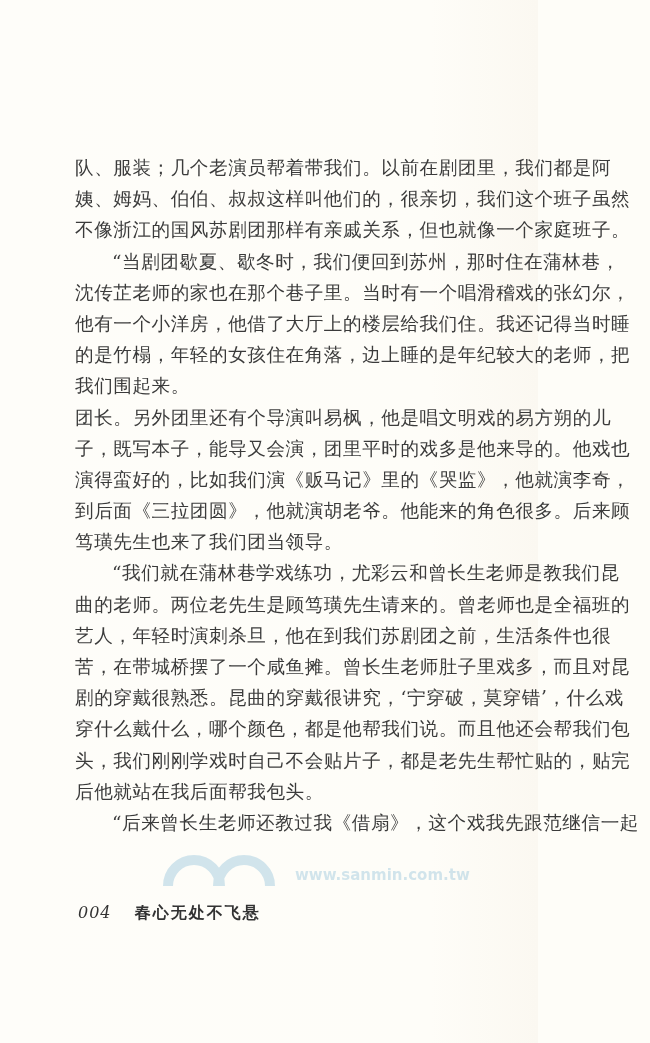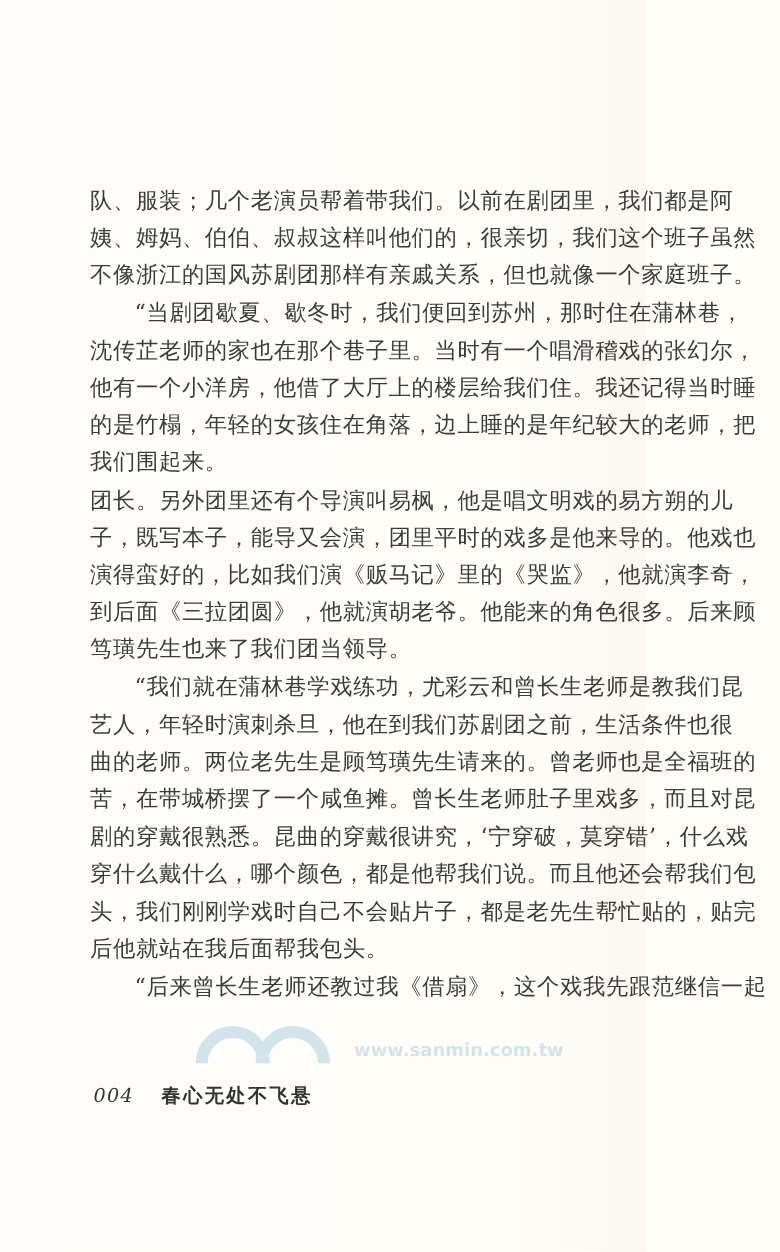--- a/index.html
+++ b/index.html
@@ -97,22 +97,22 @@
     <div class="line">沈传芷老师的家也在那个巷子里。当时有一个唱滑稽戏的张幻尔，</div>
     <div class="line">他有一个小洋房，他借了大厅上的楼层给我们住。我还记得当时睡</div>
     <div class="line">的是竹榻，年轻的女孩住在角落，边上睡的是年纪较大的老师，把</div>
     <div class="line">我们围起来。</div>
     <div class="line">团长。另外团里还有个导演叫易枫，他是唱文明戏的易方朔的儿</div>
     <div class="line">子，既写本子，能导又会演，团里平时的戏多是他来导的。他戏也</div>
     <div class="line">演得蛮好的，比如我们演《贩马记》里的《哭监》，他就演李奇，</div>
     <div class="line">到后面《三拉团圆》，他就演胡老爷。他能来的角色很多。后来顾</div>
     <div class="line">笃璜先生也来了我们团当领导。</div>
     <div class="line indent">“我们就在蒲林巷学戏练功，尤彩云和曾长生老师是教我们昆</div>
+    <div class="line">曲的老师。两位老先生是顾笃璜先生请来的。曾老师也是全福班的</div>
     <div class="line">艺人，年轻时演刺杀旦，他在到我们苏剧团之前，生活条件也很</div>
-    <div class="line">曲的老师。两位老先生是顾笃璜先生请来的。曾老师也是全福班的</div>
     <div class="line">苦，在带城桥摆了一个咸鱼摊。曾长生老师肚子里戏多，而且对昆</div>
     <div class="line">剧的穿戴很熟悉。昆曲的穿戴很讲究，‘宁穿破，莫穿错’，什么戏</div>
     <div class="line">穿什么戴什么，哪个颜色，都是他帮我们说。而且他还会帮我们包</div>
     <div class="line">头，我们刚刚学戏时自己不会贴片子，都是老先生帮忙贴的，贴完</div>
     <div class="line">后他就站在我后面帮我包头。</div>
     <div class="line indent">“后来曾长生老师还教过我《借扇》，这个戏我先跟范继信一起</div>
   </div>
 
   <div class="watermark">
     <svg width="120" height="70" viewBox="0 0 120 70" style="position:absolute;left:0;top:4px;">

